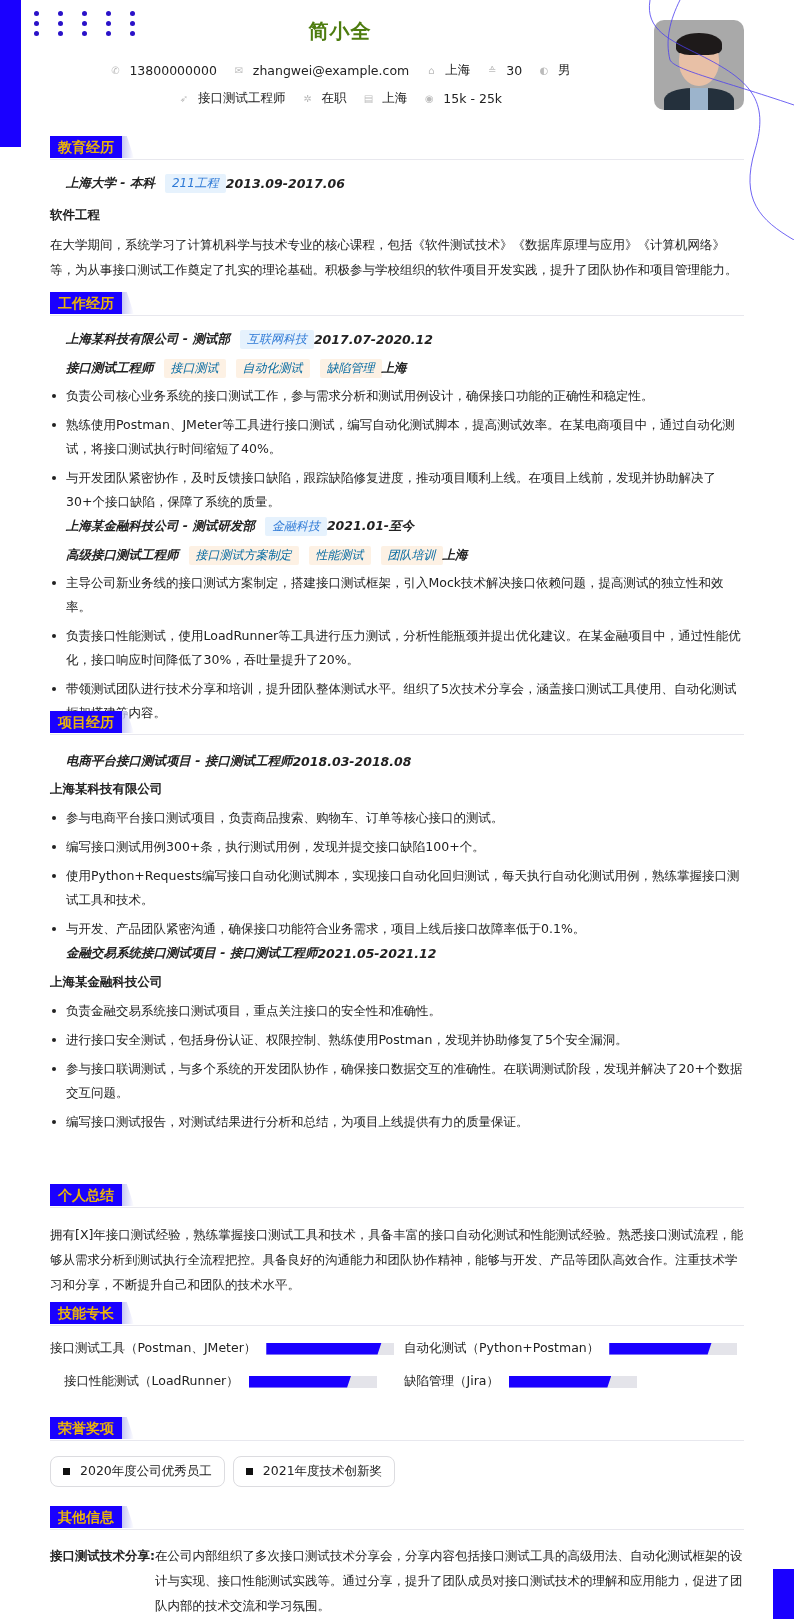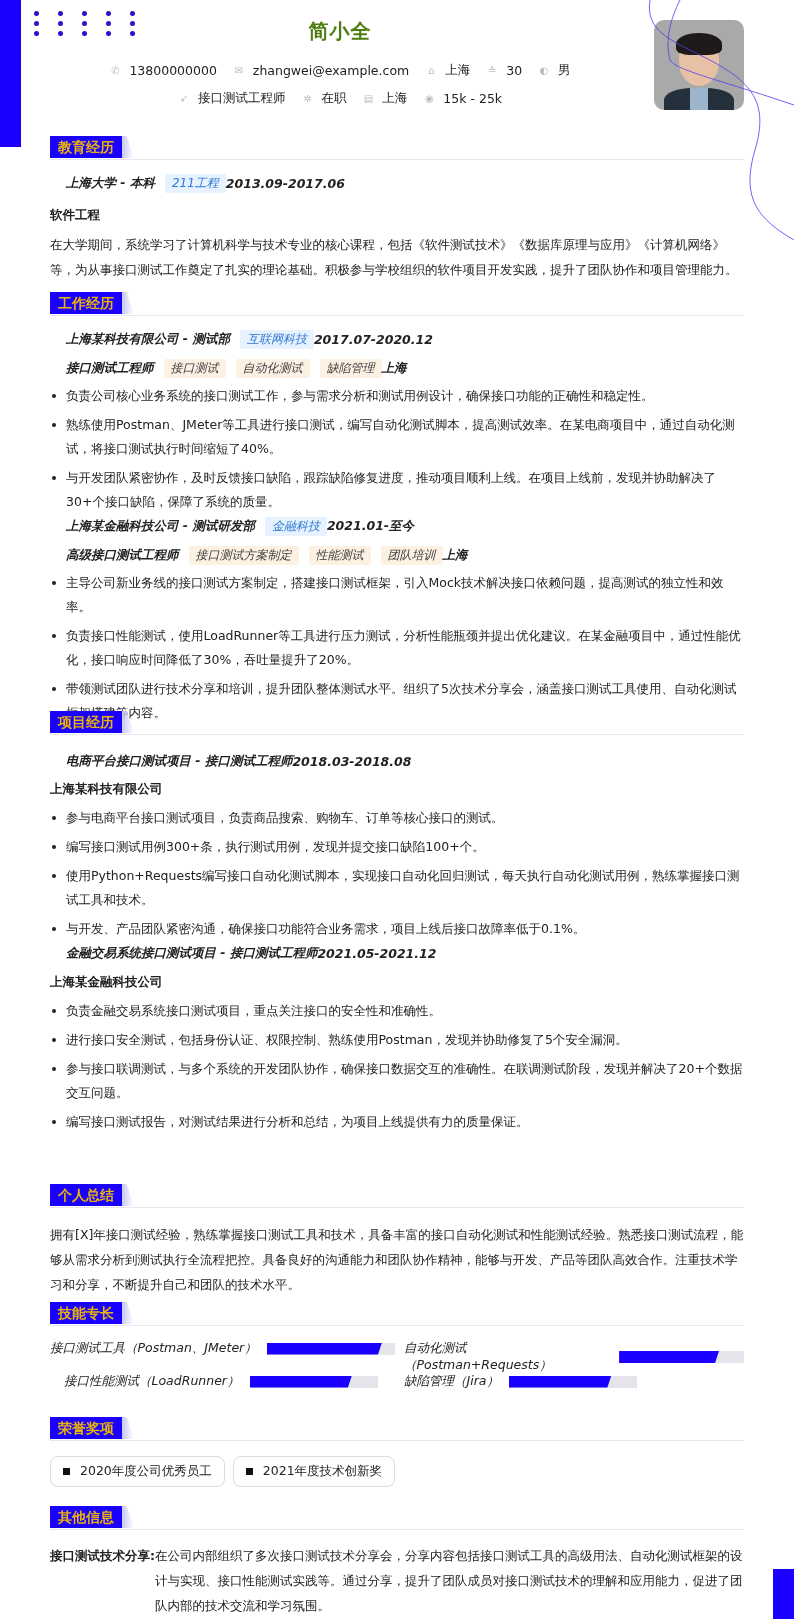--- a/index.html
+++ b/index.html
@@ -34,29 +34,29 @@
 
   .content { position: absolute; left: 50px; top: 0; width: 694px; }
   .section-title { position: absolute; left: 0; width: 694px; height: 26px; border-bottom: 1px solid #e8e8ee; }
   .section-title .lbl { position: absolute; left: 0; top: 2px; height: 22px; padding: 0 8px; background: #1a00ff; color: #eab308; font-size: 14px; font-weight: bold; line-height: 22px; }
   .section-title .tail { position: absolute; top: 2px; height: 22px; width: 12px; background: linear-gradient(90deg, #c7c9f4, rgba(255,255,255,0)); clip-path: polygon(0 0, 40% 0, 100% 100%, 0 100%); }
 
   .row { position: absolute; left: 16px; width: 694px; display: flex; align-items: center; justify-content: flex-start; font-size: 12.5px; font-style: italic; }
   .row .l { display: flex; align-items: center; font-weight: bold; color: #222; }
   .row .r { font-weight: bold; color: #222; }
   .tag-blue { margin-left: 10px; padding: 1px 7px; background: #e6f2fd; color: #2f7ad6; font-size: 12px; font-weight: normal; border-radius: 2px; }
-  .tag-orange { margin-left: 10px; padding: 1px 7px; background: #fdf1e4; color: #404040; font-size: 12px; font-weight: normal; border-radius: 2px; }
+  .tag-orange { margin-left: 10px; padding: 1px 7px; background: #fdf1e4; color: #0369a1; font-size: 12px; font-weight: normal; border-radius: 2px; }
   .plain { position: absolute; left: 0; width: 694px; font-size: 12.5px; line-height: 25px; color: #222; }
   .bold { font-weight: bold; }
   ul.bullets { position: absolute; left: 0; width: 694px; list-style: none; font-size: 12.5px; line-height: 24px; color: #222; }
   ul.bullets li { position: relative; padding-left: 16px; margin-bottom: 5px; text-indent: 0; }
   ul.bullets li::before { content: ""; position: absolute; left: 2px; top: 10px; width: 4px; height: 4px; border-radius: 50%; background: #222; }
 
   .skills { position: absolute; left: 0; width: 694px; font-size: 12.5px; }
-  .skill { position: absolute; display: flex; align-items: center; font-style: italic; }
+  .skill { position: absolute; display: flex; align-items: center; }
   .skill .bar { position: relative; height: 12px; background: #e4e4ea; margin-left: 10px; }
   .skill .fill { position: absolute; left: 0; top: 0; height: 12px; background: #1a00ff; clip-path: polygon(0 0, 100% 0, calc(100% - 4px) 100%, 0 100%); }
 
   .awards { position: absolute; left: 0; display: flex; gap: 8px; }
   .award { display: flex; align-items: center; height: 31px; padding: 0 12px; border: 1px solid #dcdce0; border-radius: 8px; font-size: 12.5px; background: #fff; }
   .award .sq { width: 7px; height: 7px; background: #111; margin-right: 10px; }
 
   .other { position: absolute; left: 0; width: 694px; display: flex; font-size: 12.5px; line-height: 25px; }
   .other .k { flex: 0 0 105px; font-weight: bold; }
   .other .v { flex: 1; }
@@ -250,21 +250,21 @@
     <span class="tail" style="left:72px;"></span>
   </div>
   <div class="skills" style="top:1340px;">
     <div class="skill" style="left:0; top:0;">
       <span>接口测试工具（Postman、JMeter）</span>
       <div class="bar" style="width:128px;">
           <div class="fill" style="width:90%;"></div>
         </div>
     </div>
     <div class="skill" style="left:354px; top:0;">
-      <span>自动化测试（Postman+Requests）</span>
+      <span>自动化测试（Python+Postman）</span>
       <div class="bar" style="width:128px;">
           <div class="fill" style="width:80%;"></div>
         </div>
     </div>
     <div class="skill" style="left:14px; top:33px;">
       <span>接口性能测试（LoadRunner）</span>
       <div class="bar" style="width:128px;">
           <div class="fill" style="width:80%;"></div>
         </div>
     </div>

